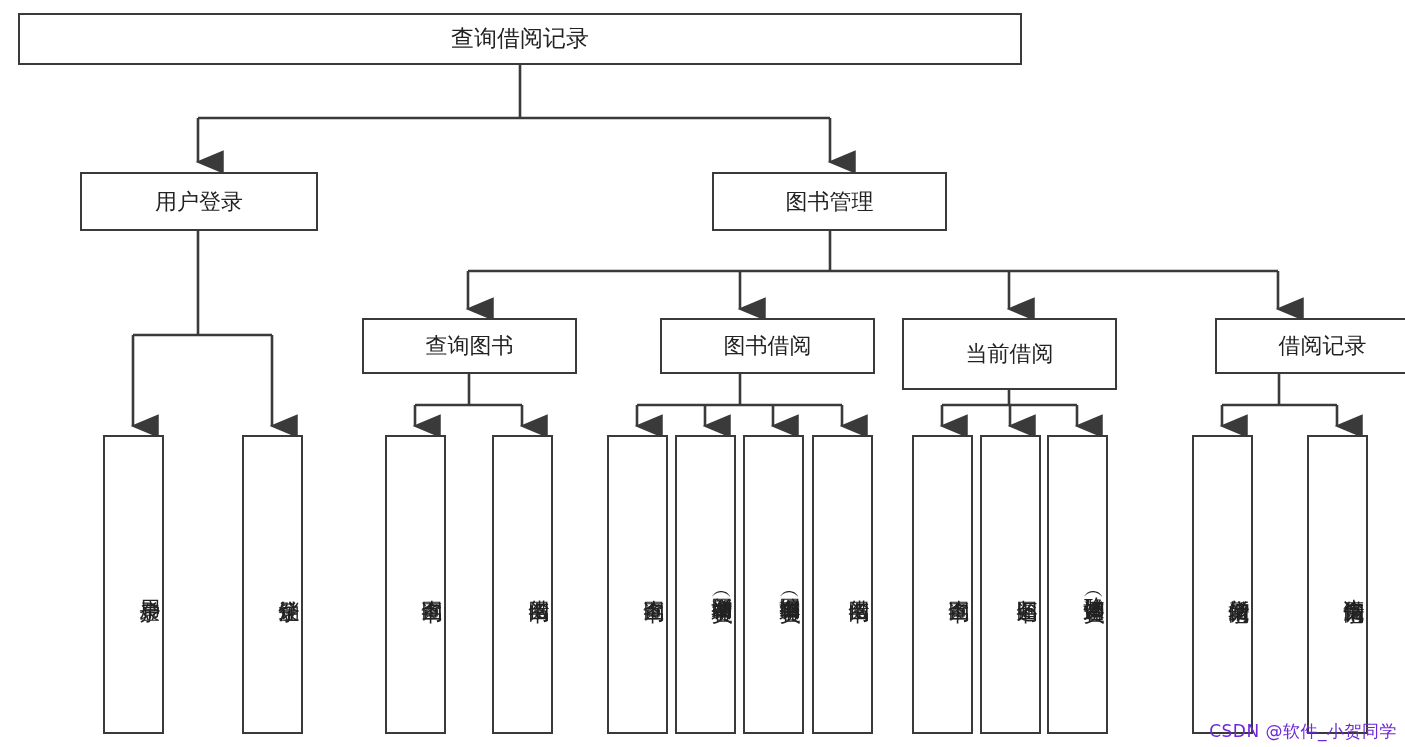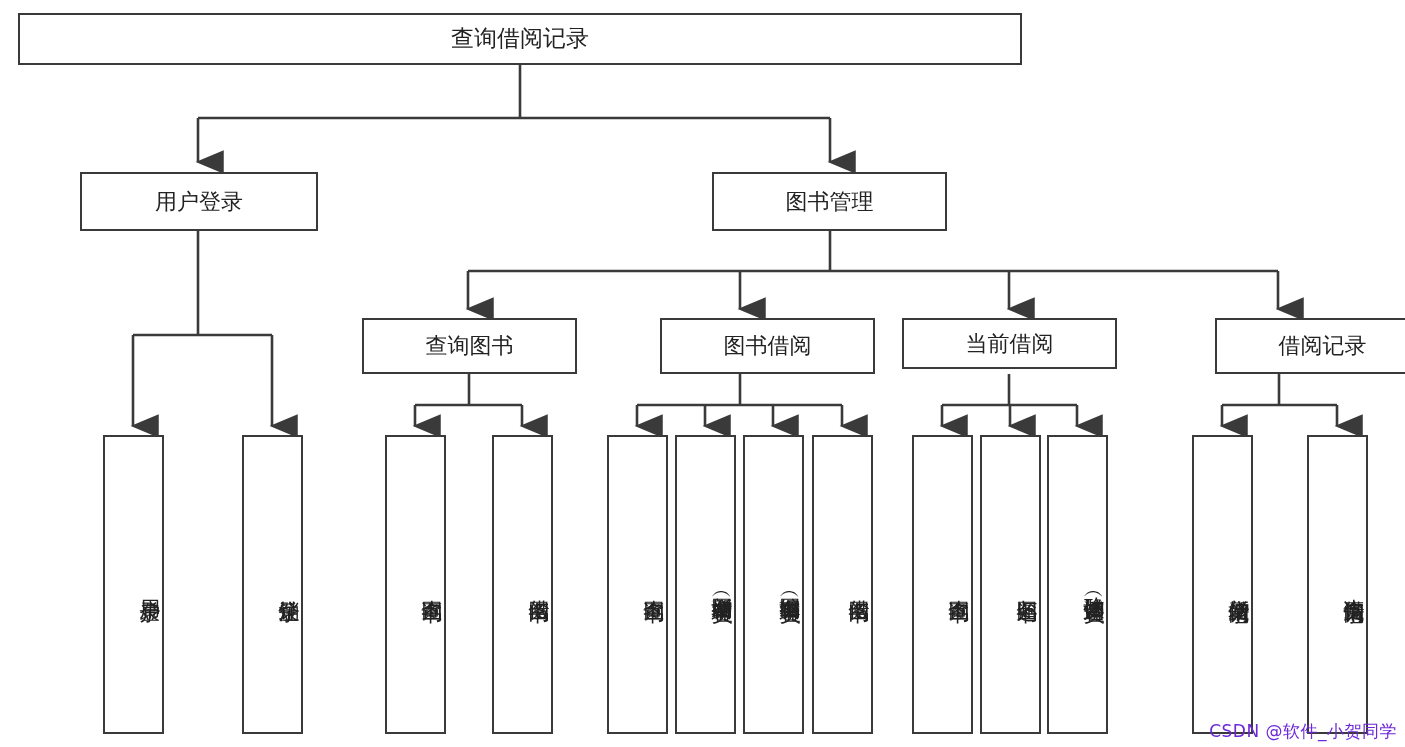--- a/index.html
+++ b/index.html
@@ -127,21 +127,21 @@
     </g>
   </svg>
 
   <div class="node root" style="left:18px; top:13px; width:1004px; height:52px;">查询借阅记录</div>
 
   <div class="node lvl2" style="left:80px; top:172px; width:238px; height:59px;">用户登录</div>
   <div class="node lvl2" style="left:712px; top:172px; width:235px; height:59px;">图书管理</div>
 
   <div class="node lvl3" style="left:362px; top:318px; width:215px; height:56px;">查询图书</div>
   <div class="node lvl3" style="left:660px; top:318px; width:215px; height:56px;">图书借阅</div>
-  <div class="node lvl3" style="left:902px; top:318px; width:215px; height:51px;">当前借阅</div>
+  <div class="node lvl3" style="left:902px; top:318px; width:215px; height:72px;">当前借阅</div>
   <div class="node lvl3" style="left:1215px; top:318px; width:215px; height:56px;">借阅记录</div>
 
   <div class="node leaf" style="left:103px; top:435px; width:61px; height:299px;">
     <span class="leaf-label">用户登录</span>
   </div>
   <div class="node leaf" style="left:242px; top:435px; width:61px; height:299px;">
     <span class="leaf-label">注销登录</span>
   </div>
 
   <div class="node leaf" style="left:385px; top:435px; width:61px; height:299px;">

